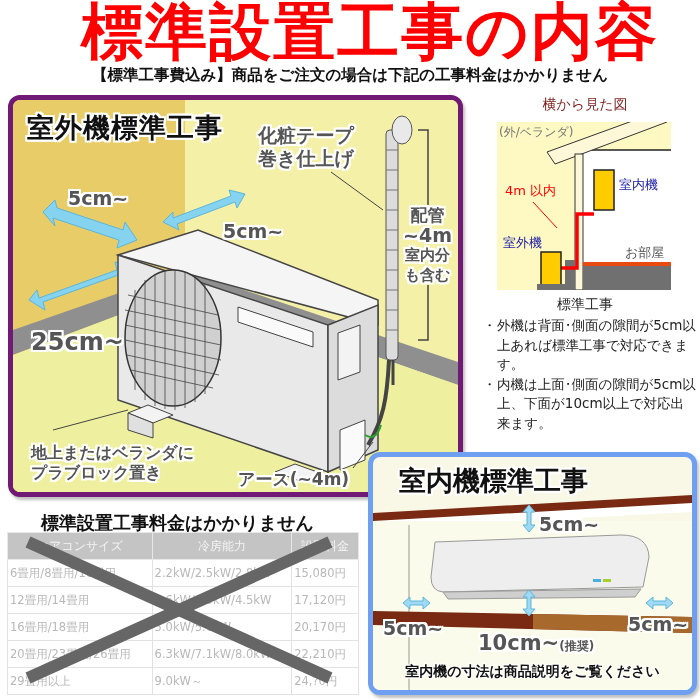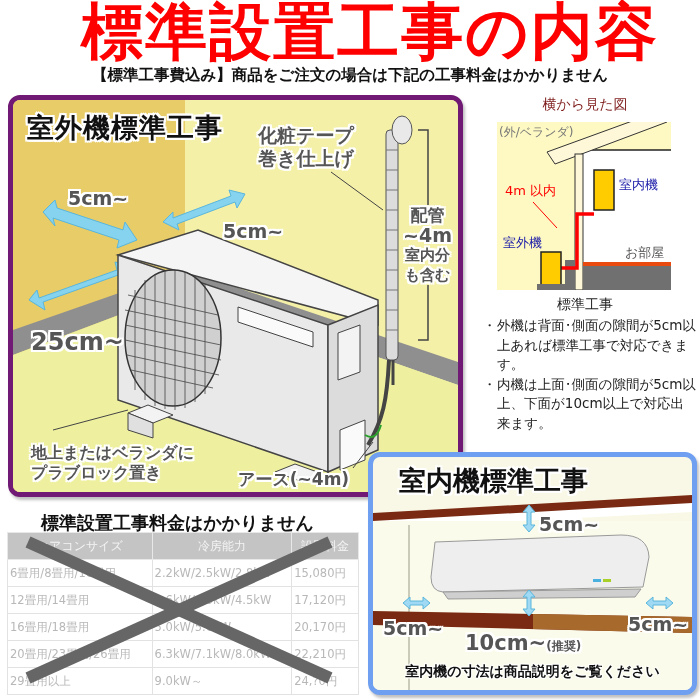--- a/index.html
+++ b/index.html
@@ -275,17 +275,17 @@
       <polygon points="150,55 156,48 162,55 158,55 158,68 162,68 156,75 150,68 154,68 154,55"></polygon>
       <polygon points="150,140 156,133 162,140 158,140 158,152 162,152 156,159 150,152 154,152 154,140"></polygon>
       <polygon points="30,146 37,140 37,144 50,144 50,140 57,146 50,152 50,148 37,148 37,152"></polygon>
       <polygon points="273,146 280,140 280,144 293,144 293,140 300,146 293,152 293,148 280,148 280,152"></polygon>
     </g>
   </svg>
   <div class="panel-title">室内機標準工事</div>
   <div class="lbl" style="left:166px; top:56px; font-size:19px;">5cm~</div>
   <div class="lbl" style="left:10px; top:160px; font-size:19px;">5cm~</div>
   <div class="lbl" style="left:255px; top:156px; font-size:19px;">5cm~</div>
-  <div class="lbl" style="left:92px; top:174px; font-size:21px;">
+  <div class="lbl" style="left:105px; top:174px; font-size:21px;">
     <span>10cm~</span><span style="font-size:12px;">(推奨)</span>
   </div>
   <div class="footer-note">室内機の寸法は商品説明をご覧ください</div>
 </div>
 
 </body></html>

